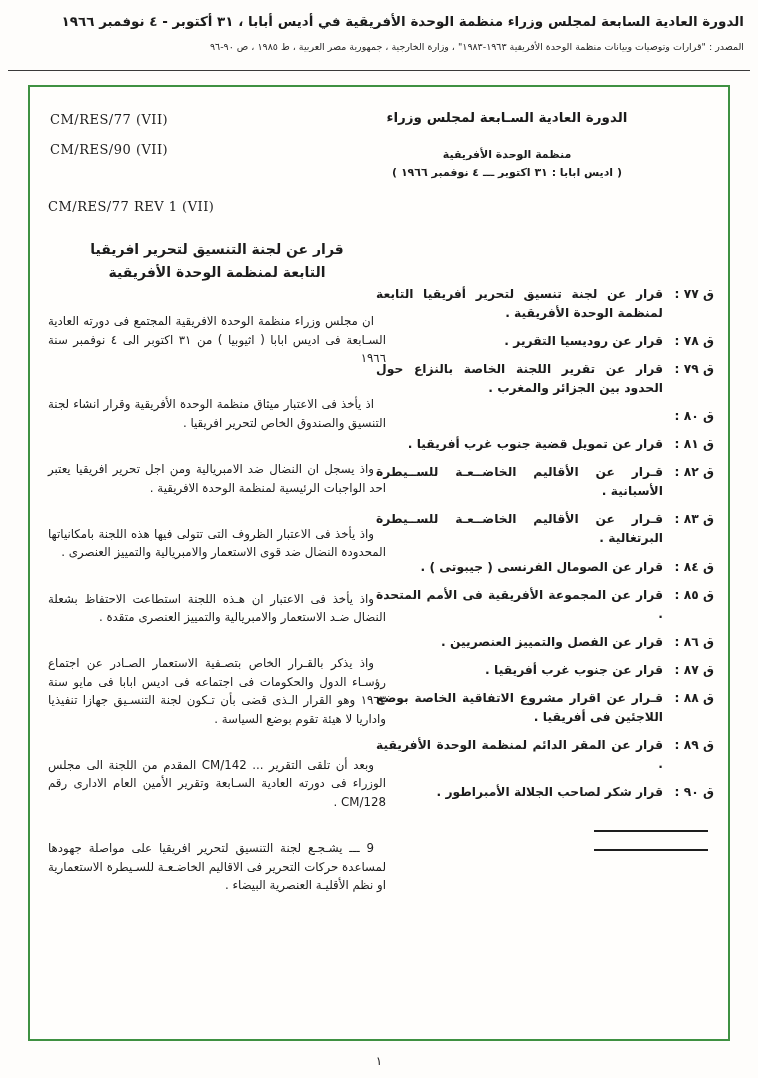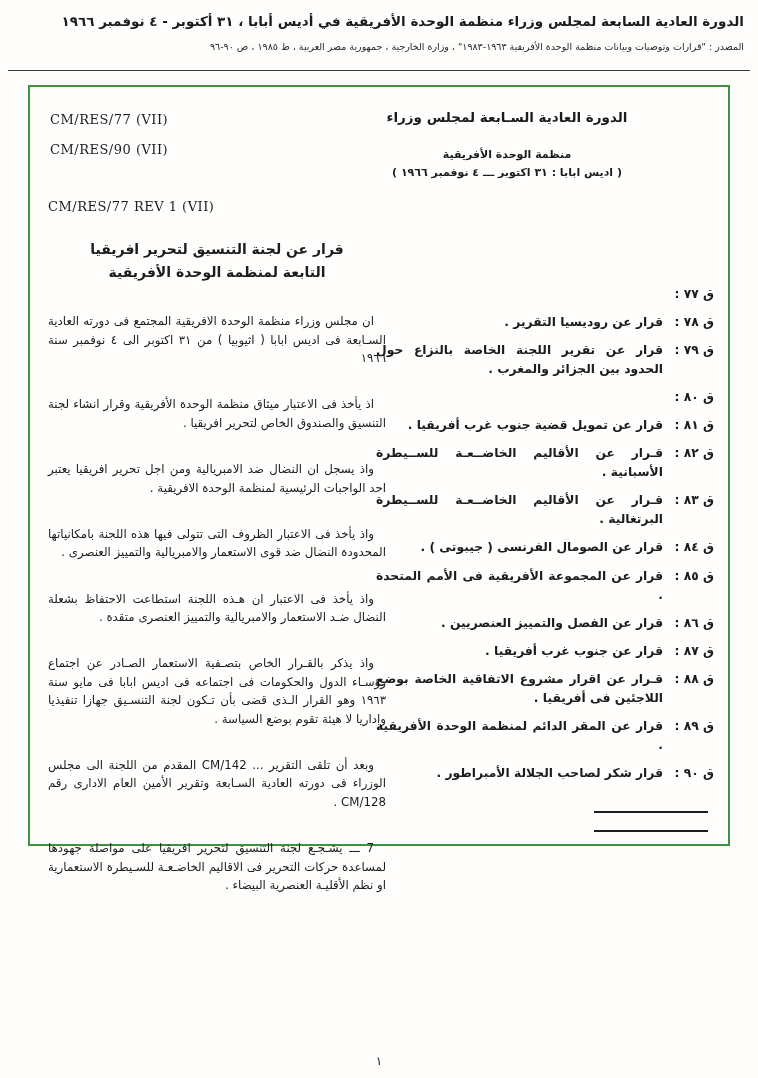--- a/index.html
+++ b/index.html
@@ -9,21 +9,21 @@
     background:#fefefdff; background-color:#fefdfb;
     font-family:"DejaVu Sans", sans-serif; color:#1c1c1c; overflow:hidden;
   }
   
   .header { position:absolute; top:12px; right:14px; left:14px; direction:rtl; text-align:right; }
   .header-title { font-size:13.5px; font-weight:bold; line-height:1.45; letter-spacing:0; }
   .source-line { margin-top:9px; font-size:9.5px; color:#262626; line-height:1.3; }
   .header-rule { position:absolute; top:70px; left:8px; right:8px; border-top:1.5px solid #3a3a3a; }
   
   .box {
-    position:absolute; top:85px; left:28px; width:702px; height:761px;
+    position:absolute; top:85px; left:28px; width:702px; height:956px;
     border:2px solid #3f9142; background:#fffefc;
   }
   .refs { position:absolute; top:26px; left:20px; font-family:"DejaVu Serif", serif; font-size:13px; line-height:1; }
   .refs .ref-line { margin-bottom:17px; letter-spacing:.5px; }
   .session { position:absolute; top:20px; right:66px; width:310px; direction:rtl; text-align:center; font-weight:bold; }
   .session-l1 { font-size:13.5px; line-height:1.6; }
   .session-l2 { font-size:11px; line-height:1.6;margin-top:17px; }
   .session-l3 { font-size:11px; line-height:1.9; font-weight:bold; }
   
   .res-col { position:absolute; top:112px; left:18px; width:338px; direction:rtl; }
@@ -70,26 +70,27 @@
         <div>قرار عن لجنة التنسيق لتحرير افريقيا</div>
         <div>التابعة لمنظمة الوحدة الأفريقية</div>
       </div>
       <p class="para">ان مجلس وزراء منظمة الوحدة الافريقية المجتمع فى دورته العادية السـابعة فى اديس ابابا ( اثيوبيا ) من ٣١ اكتوبر الى ٤ نوفمبر سنة ١٩٦٦</p>
       <p class="para">اذ يأخذ فى الاعتبار ميثاق منظمة الوحدة الأفريقية وقرار انشاء لجنة التنسيق والصندوق الخاص لتحرير افريقيا .</p>
       <p class="para">واذ يسجل ان النضال ضد الامبريالية ومن اجل تحرير افريقيا يعتبر احد الواجبات الرئيسية لمنظمة الوحدة الافريقية .</p>
       <p class="para">واذ يأخذ فى الاعتبار الظروف التى تتولى فيها هذه اللجنة بامكانياتها المحدودة النضال ضد قوى الاستعمار والامبريالية والتمييز العنصرى .</p>
       <p class="para">واذ يأخذ فى الاعتبار ان هـذه اللجنة استطاعت الاحتفاظ بشعلة النضال ضـد الاستعمار والامبريالية والتمييز العنصرى متقدة .</p>
       <p class="para">واذ يذكر بالقـرار الخاص بتصـفية الاستعمار الصـادر عن اجتماع رؤسـاء الدول والحكومات فى اجتماعه فى اديس ابابا فى مايو سنة ١٩٦٣ وهو القرار الـذى قضى بأن تـكون لجنة التنسـيق جهازا تنفيذيا واداريا لا هيئة تقوم بوضع السياسة .</p>
       <p class="para">وبعد أن تلقى التقرير ... CM/142 المقدم من اللجنة الى مجلس الوزراء فى دورته العادية السـابعة وتقرير الأمين العام الادارى رقم CM/128 .</p>
-      <p class="para">7 ـــ يشـجـع لجنة التنسيق لتحرير افريقيا على مواصلة جهودها لمساعدة حركات التحرير فى الاقاليم الخاضـعـة للسـيطرة الاستعمارية او نظم الأقليـة العنصرية البيضاء .</p>
+      <p class="para">9 ـــ يشـجـع لجنة التنسيق لتحرير افريقيا على مواصلة جهودها لمساعدة حركات التحرير فى الاقاليم الخاضـعـة للسـيطرة الاستعمارية او نظم الأقليـة العنصرية البيضاء .</p>
     </div>
 
     <div class="toc-col">
       <div class="toc-item">
         <span class="toc-num">ق ٧٧ :</span>
+        <span class="toc-text">قرار عن لجنة تنسيق لتحرير أفريقيا التابعة لمنظمة الوحدة الأفريقية .</span>
       </div>
       <div class="toc-item">
         <span class="toc-num">ق ٧٨ :</span>
         <span class="toc-text">قرار عن روديسيا التقرير .</span>
       </div>
       <div class="toc-item">
         <span class="toc-num">ق ٧٩ :</span>
         <span class="toc-text">قرار عن تقرير اللجنة الخاصة بالنزاع حول الحدود بين الجزائر والمغرب .</span>
       </div>
       <div class="toc-item">

